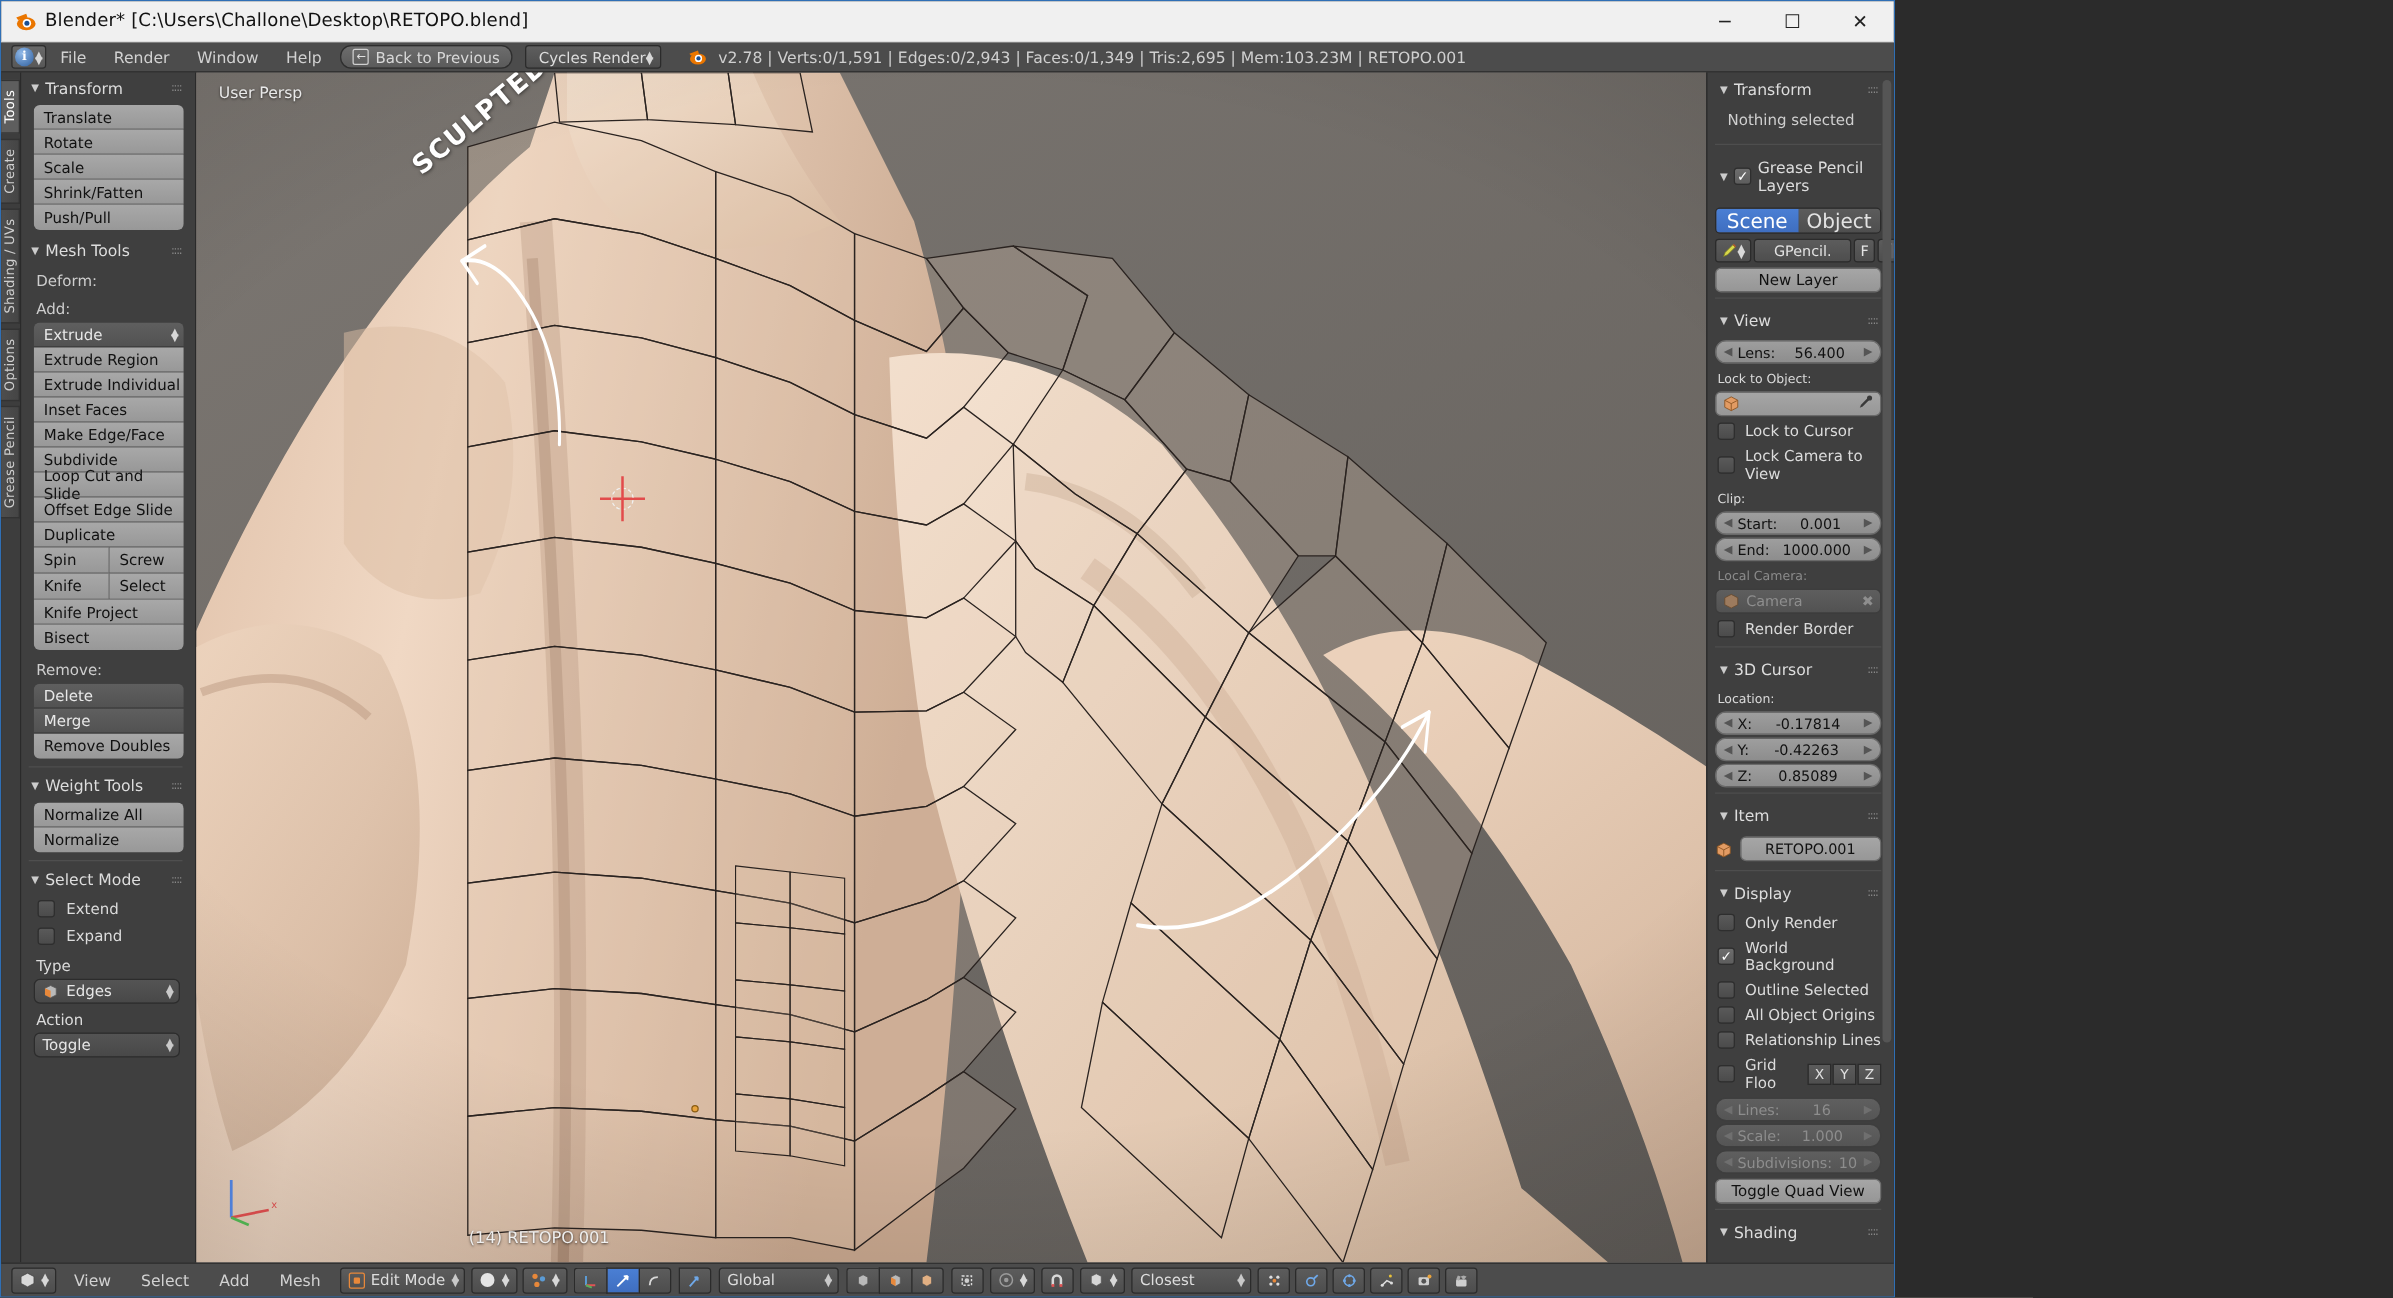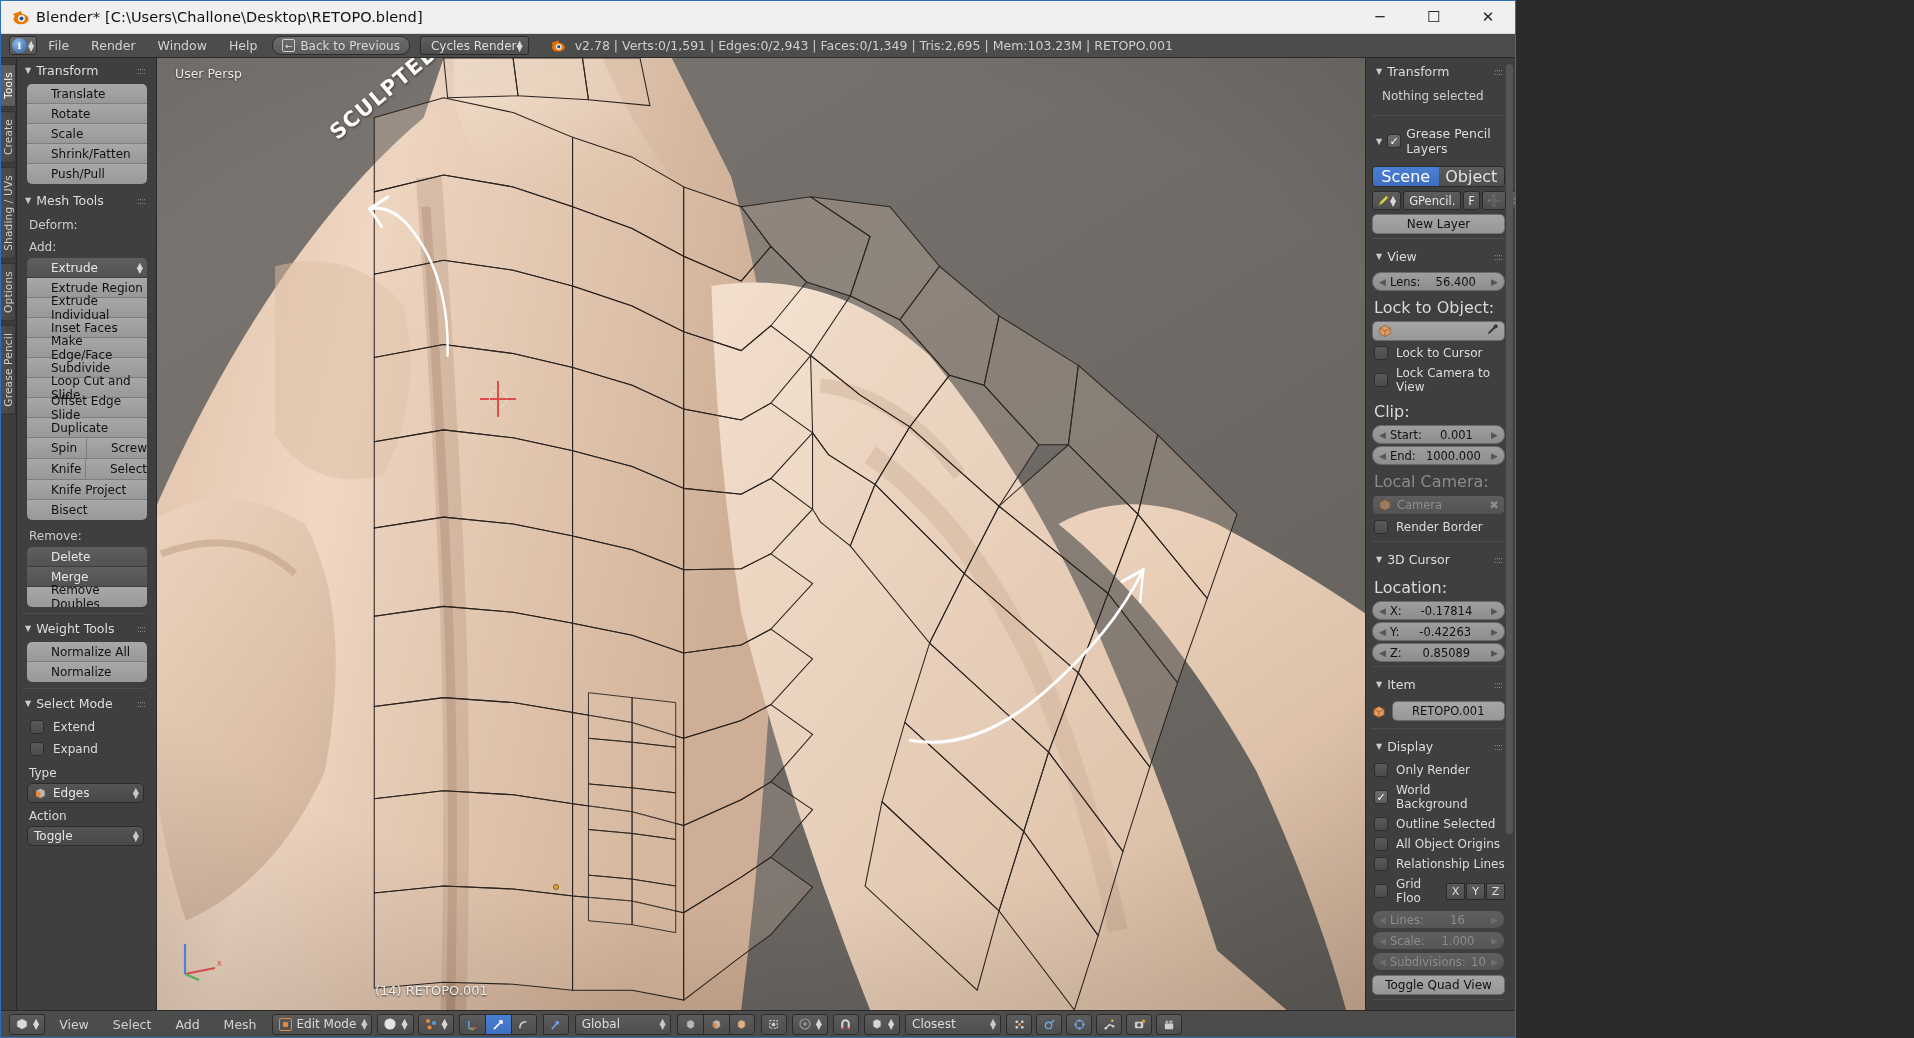--- a/index.html
+++ b/index.html
@@ -60,21 +60,21 @@
   .vtab.active{background:#5e5e5e;color:#fff}
 
   
   .toolpanel{ width:140px; background:#3f3f3f; flex:none; overflow:hidden;
     padding:0 4px 0 0; border-right:1px solid #2a2a2a;}
   .sect-hdr{display:flex;align-items:center;gap:5px;color:#ddd;font-size:12.5px;
     padding:5px 4px 5px 8px;}
   .tri{font-size:8px;color:#ccc}
   .grip{margin-left:auto;color:#8b8b8b;font-size:9px;letter-spacing:-1px;padding-right:3px}
   .btnstack{margin:1px 5px 4px 10px;border-radius:5px;overflow:hidden}
-  .bbtn{ height:20px;display:flex;align-items:center;padding-left:24px;
+  .bbtn{ height:20px;display:flex;align-items:center;padding-left:8px;
     background:linear-gradient(#a8a8a8,#989898); color:#111; font-size:12px;
     border-bottom:1px solid #7d7d7d; }
   .bbtn:last-child{border-bottom:none}
   .bbtn.dark{background:linear-gradient(#5f5f5f,#525252);color:#e8e8e8;
     border-bottom:1px solid #3e3e3e;}
   .bbtn.dd{justify-content:space-between;padding-right:4px}
   .brow{display:flex;border-bottom:1px solid #7d7d7d}
   .brow:last-child{border-bottom:none}
   .brow .bbtn{flex:1;border-bottom:none;border-right:1px solid #7d7d7d}
   .brow .bbtn:last-child{border-right:none}
@@ -116,32 +116,32 @@
   .pp-sep{height:1px;background:#4e4e4e;margin:4px 0}
   .toggrow{display:flex;border-radius:4px;overflow:hidden;margin:4px 0 4px 0;
     border:1px solid #2b2b2b}
   .tog{flex:1;height:19px;display:flex;align-items:center;justify-content:center;
     font-size:16px;background:linear-gradient(#5c5c5c,#4e4e4e);color:#e3e3e3}
   .tog.on{background:linear-gradient(#4a7fd4,#3f6ec0);color:#fff}
   .layerrow{display:flex;gap:2px;margin:3px 0 4px 0}
   .lr-btn{height:19px;background:linear-gradient(#5c5c5c,#4e4e4e);border:1px solid #2b2b2b;
     border-radius:3px;display:flex;align-items:center;justify-content:center;
     color:#e3e3e3;font-size:11.5px;padding:0 4px}
-  .lr-name{flex:1;padding:0 5px;justify-content:flex-start}
+  .lr-name{flex:1;padding:0 15px;justify-content:flex-start}
   .wbtn{height:20px;border-radius:5px;background:linear-gradient(#a6a6a6,#969696);
     color:#111;font-size:12px;display:flex;align-items:center;justify-content:center;
     margin:4px 0;border:1px solid #6f6f6f}
   .numf{height:19px;border-radius:9px;background:linear-gradient(#9e9e9e,#8d8d8d);
     border:1px solid #6a6a6a;display:flex;align-items:center;justify-content:space-between;
     padding:0 6px;margin:2px 0;color:#111;font-size:11.5px}
   .numf .nl{display:flex;gap:4px;align-items:center}
   .numf .arr{color:#555;font-size:9px}
   .numf.disabled{background:linear-gradient(#5f5f5f,#555);border-color:#3e3e3e;color:#8d8d8d}
   .numf.disabled .arr{color:#6f6f6f}
-  .pp-lbl{color:#dadada;font-size:16px;padding:5px 0 2px 2px}
+  .pp-lbl{color:#dadada;font-size:10px;padding:5px 0 2px 2px}
   .pp-lbl.dim{color:#8b8b8b}
   .objfield{height:20px;border-radius:5px;background:linear-gradient(#a6a6a6,#979797);
     border:1px solid #6a6a6a;display:flex;align-items:center;gap:5px;padding:0 5px;
     color:#111;font-size:11.5px;margin:2px 0}
   .objfield.dim{background:linear-gradient(#5e5e5e,#525252);border-color:#3d3d3d;color:#8e8e8e}
   .pp-chkrow{display:flex;align-items:center;gap:8px;padding:3px 0 3px 2px}
   .xyzgrp{display:flex;margin-left:auto;gap:1px}
   .xyzbtn{width:19px;height:17px;display:flex;align-items:center;justify-content:center;
     background:linear-gradient(#5c5c5c,#4e4e4e);border:1px solid #2b2b2b;color:#e0e0e0;
     font-size:11px}

